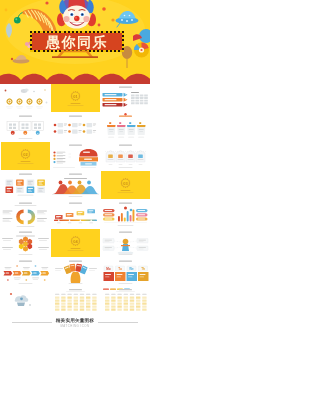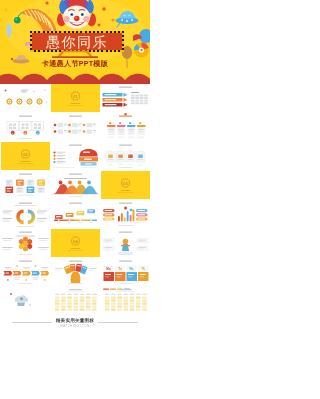--- a/index.html
+++ b/index.html
@@ -14,21 +14,21 @@
   .title-box{position:absolute;left:30px;top:31px;width:94px;height:21px;
      background:#d6441f;box-sizing:border-box;z-index:5;}
   .perf{position:absolute;left:0;right:0;height:2px;
      background:repeating-linear-gradient(90deg,#241309 0 2px,#f2c200 2px 4.2px);}
   .perf.t{top:0}.perf.b{bottom:0}
   .perfv{position:absolute;top:0;bottom:0;width:2px;
      background:repeating-linear-gradient(180deg,#241309 0 2px,#f2c200 2px 4.2px);}
   .perfv.l{left:0}.perfv.r{right:0}
   .title-text{position:absolute;left:3px;right:3px;top:2px;bottom:2px;
      display:flex;align-items:center;justify-content:center;
-     color:#fff4d8;font-size:14px;font-weight:400;line-height:1;
+     color:#fff4d8;font-size:14px;font-weight:700;line-height:1;
      letter-spacing:1.5px;white-space:nowrap;}
 
   .stage{position:absolute;left:52px;top:50px;width:46px;height:8px;z-index:6;}
   .sub-band{position:absolute;left:37px;top:58px;width:76px;height:11px;z-index:6;
      display:flex;align-items:center;justify-content:center;}
   .sub-text{color:#9c1f18;font-size:7.2px;font-weight:700;letter-spacing:.2px;
      white-space:nowrap;line-height:1;}
 
   
   #grid{position:absolute;left:0;top:84px;width:150px;height:232px;}
@@ -176,23 +176,20 @@
       <div class="perf b"></div>
       <div class="perfv l"></div>
       <div class="perfv r"></div>
       <div class="title-text">愚你同乐</div>
     </div>
     <svg class="stage" viewBox="0 0 46 8">
       <path d="M4,8 L10,0.5 L36,0.5 L42,8 Z" fill="#e8891a"></path>
       <path d="M7,8 L12,2.2 L34,2.2 L39,8 Z" fill="#ffd21e"></path>
       <path d="M0,8 L46,8 L46,6.2 L0,6.2 Z" fill="#c0531c"></path>
     </svg>
-    <div class="sub-band">
-      <span class="sub-text">卡通愚人节PPT模版</span>
-    </div>
   </div>
 
   <div id="grid">
       <div class="slide" style="left:0.5px;top:0.0px;background:#ffffff">
         <svg viewBox="0 0 49 28" width="49" height="28">
           <circle cx="4.5" cy="6.5" r="0.9" fill="#c2543f"></circle>
           <ellipse cx="23" cy="7" rx="3.2" ry="1.9" fill="#c9ced2" opacity=".75"></ellipse>
           <ellipse cx="25.5" cy="6" rx="2.2" ry="1.5" fill="#dde2e5" opacity=".8"></ellipse>
           <circle cx="33" cy="7.5" r="0.8" fill="#cfd5d8"></circle>
           <circle cx="44" cy="6" r="0.7" fill="#e2c07a"></circle>

